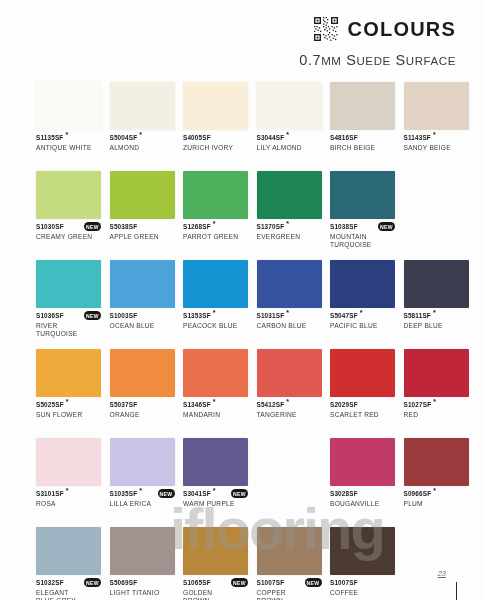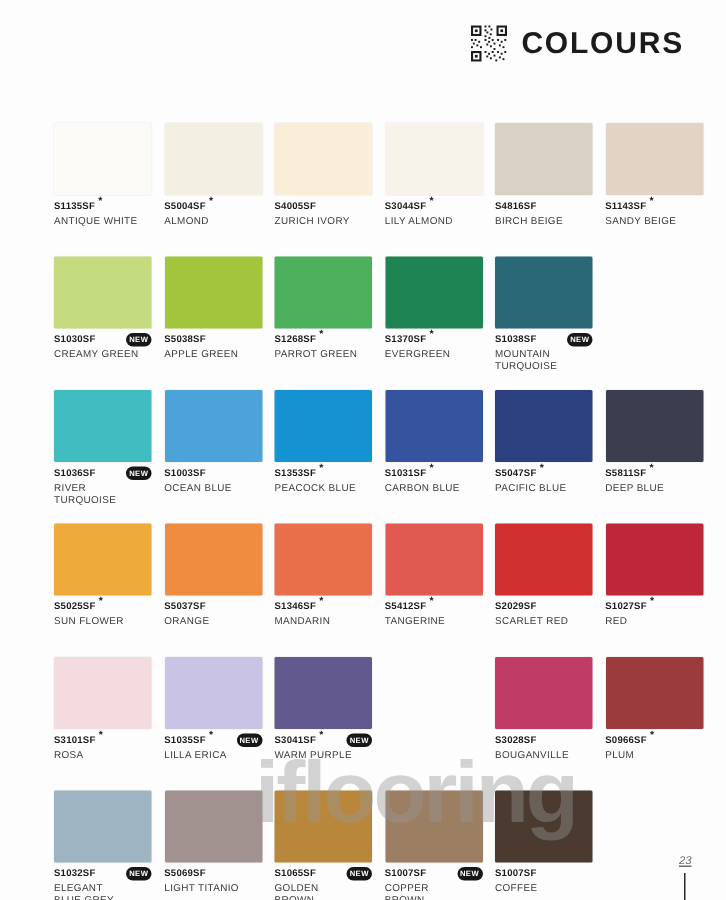--- a/index.html
+++ b/index.html
@@ -121,21 +121,21 @@
     letter-spacing:-2px;
     line-height:74px;
     pointer-events:none;
     user-select:none;
     white-space:nowrap;
   }
 
   
   .page-no{
     position:absolute;
-    right:23px;bottom:22px;
+    right:38px;bottom:22px;
     font-size:7.5px;
     font-style:italic;
     color:#6d6d6d;
     text-decoration:underline;
   }
   .edge-bar{
     position:absolute;
     right:27px;bottom:0px;
     width:1.4px;height:18px;
     background:#2b2b2b;
@@ -197,20 +197,25 @@
             <rect x="20.8" y="19.2" width="1.3" height="1.3"></rect>
           <rect x="23.2" y="18" width="1.3" height="1.3"></rect>
             <rect x="19.6" y="21.6" width="1.3" height="1.3"></rect>
           <rect x="22" y="22.8" width="1.3" height="1.3"></rect>
             <rect x="17.2" y="23.6" width="1.3" height="1.3"></rect>
         </g>
       </svg>
       <div class="brand-title">COLOURS</div>
     </div>
 
+    <div class="subtitle">
+      <span class="cap">0.7</span><span class="sc">MM</span>
+      <span class="cap">S</span><span class="sc">UEDE</span>
+      <span class="cap">S</span><span class="sc">URFACE</span>
+    </div>
   </div>
 
   <div class="grid" id="grid">
       <div class="row">
         <div class="cell">
           <div class="chip" style="background: rgb(251, 250, 247);"></div>
           <div class="meta">
             <div class="code">S1135SF<span class="star"> *</span></div>
             <div class="name">ANTIQUE WHITE</div>
           </div>

